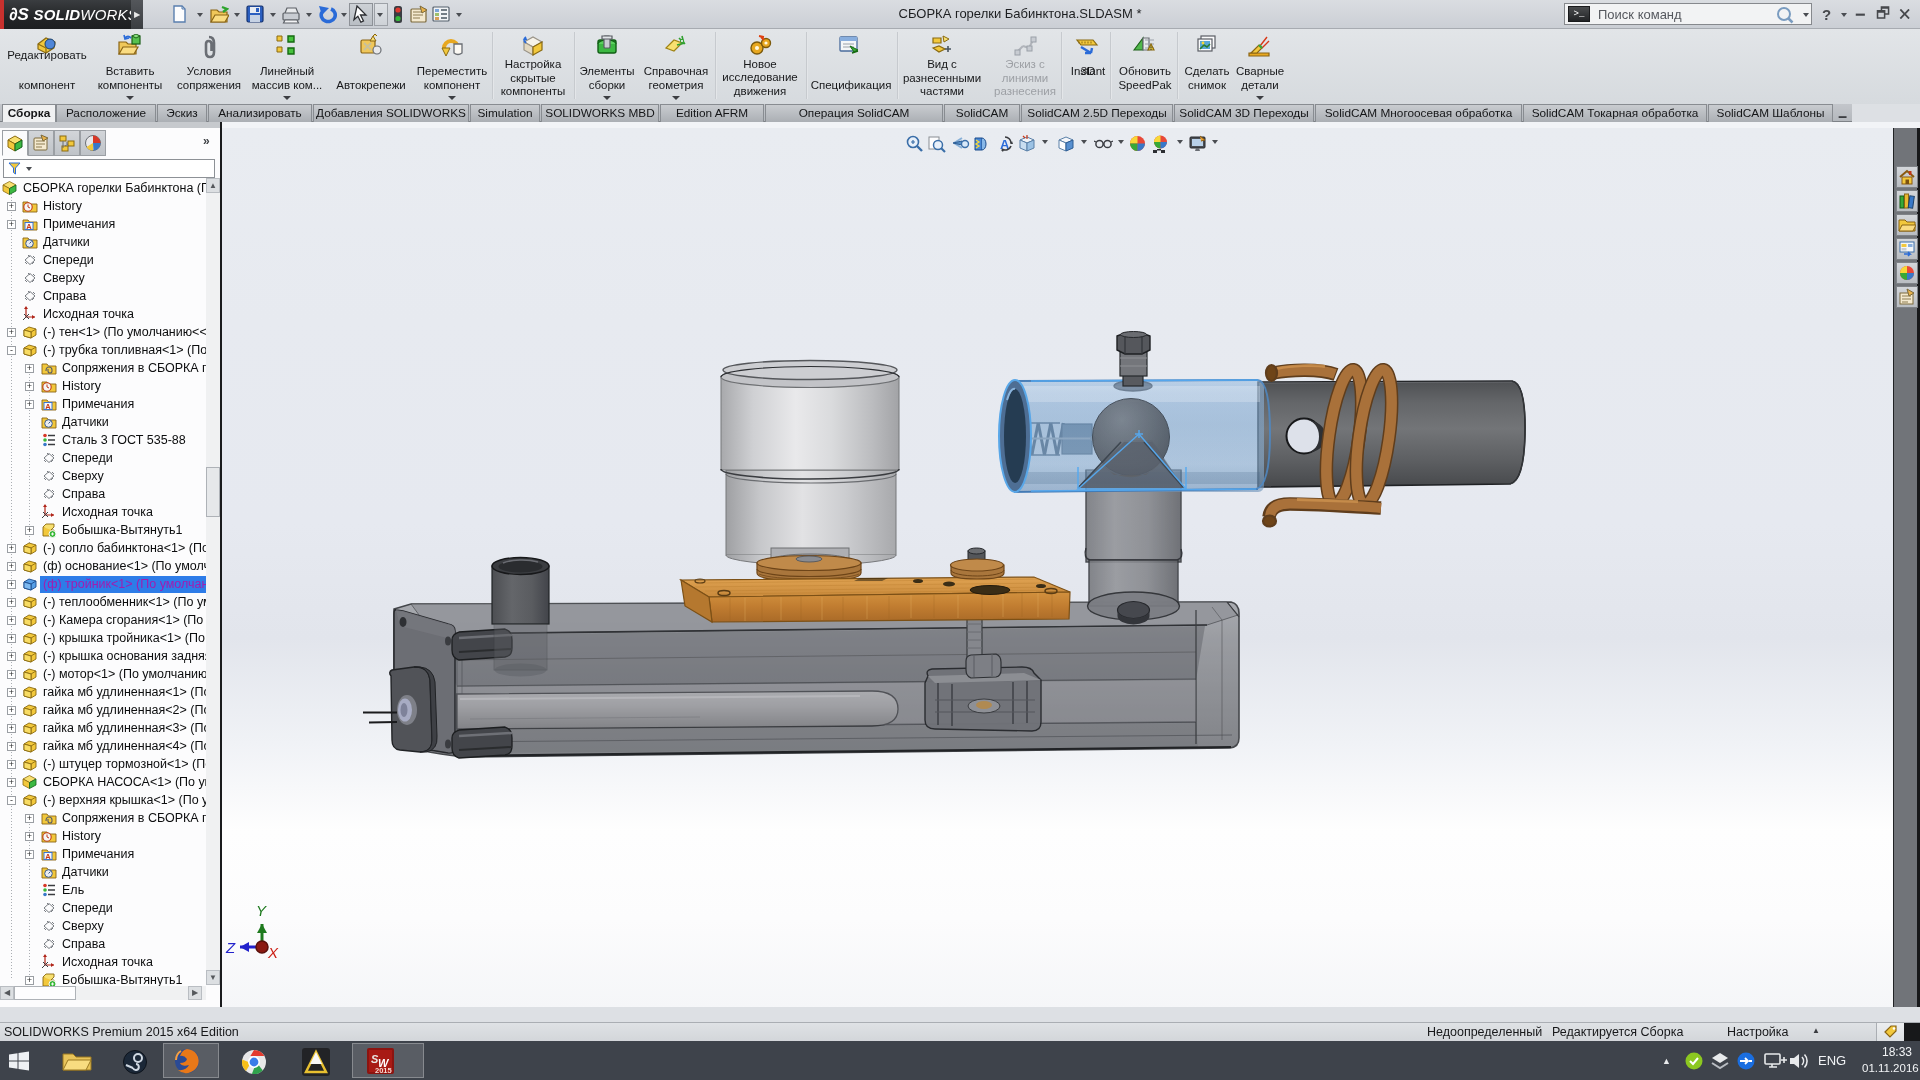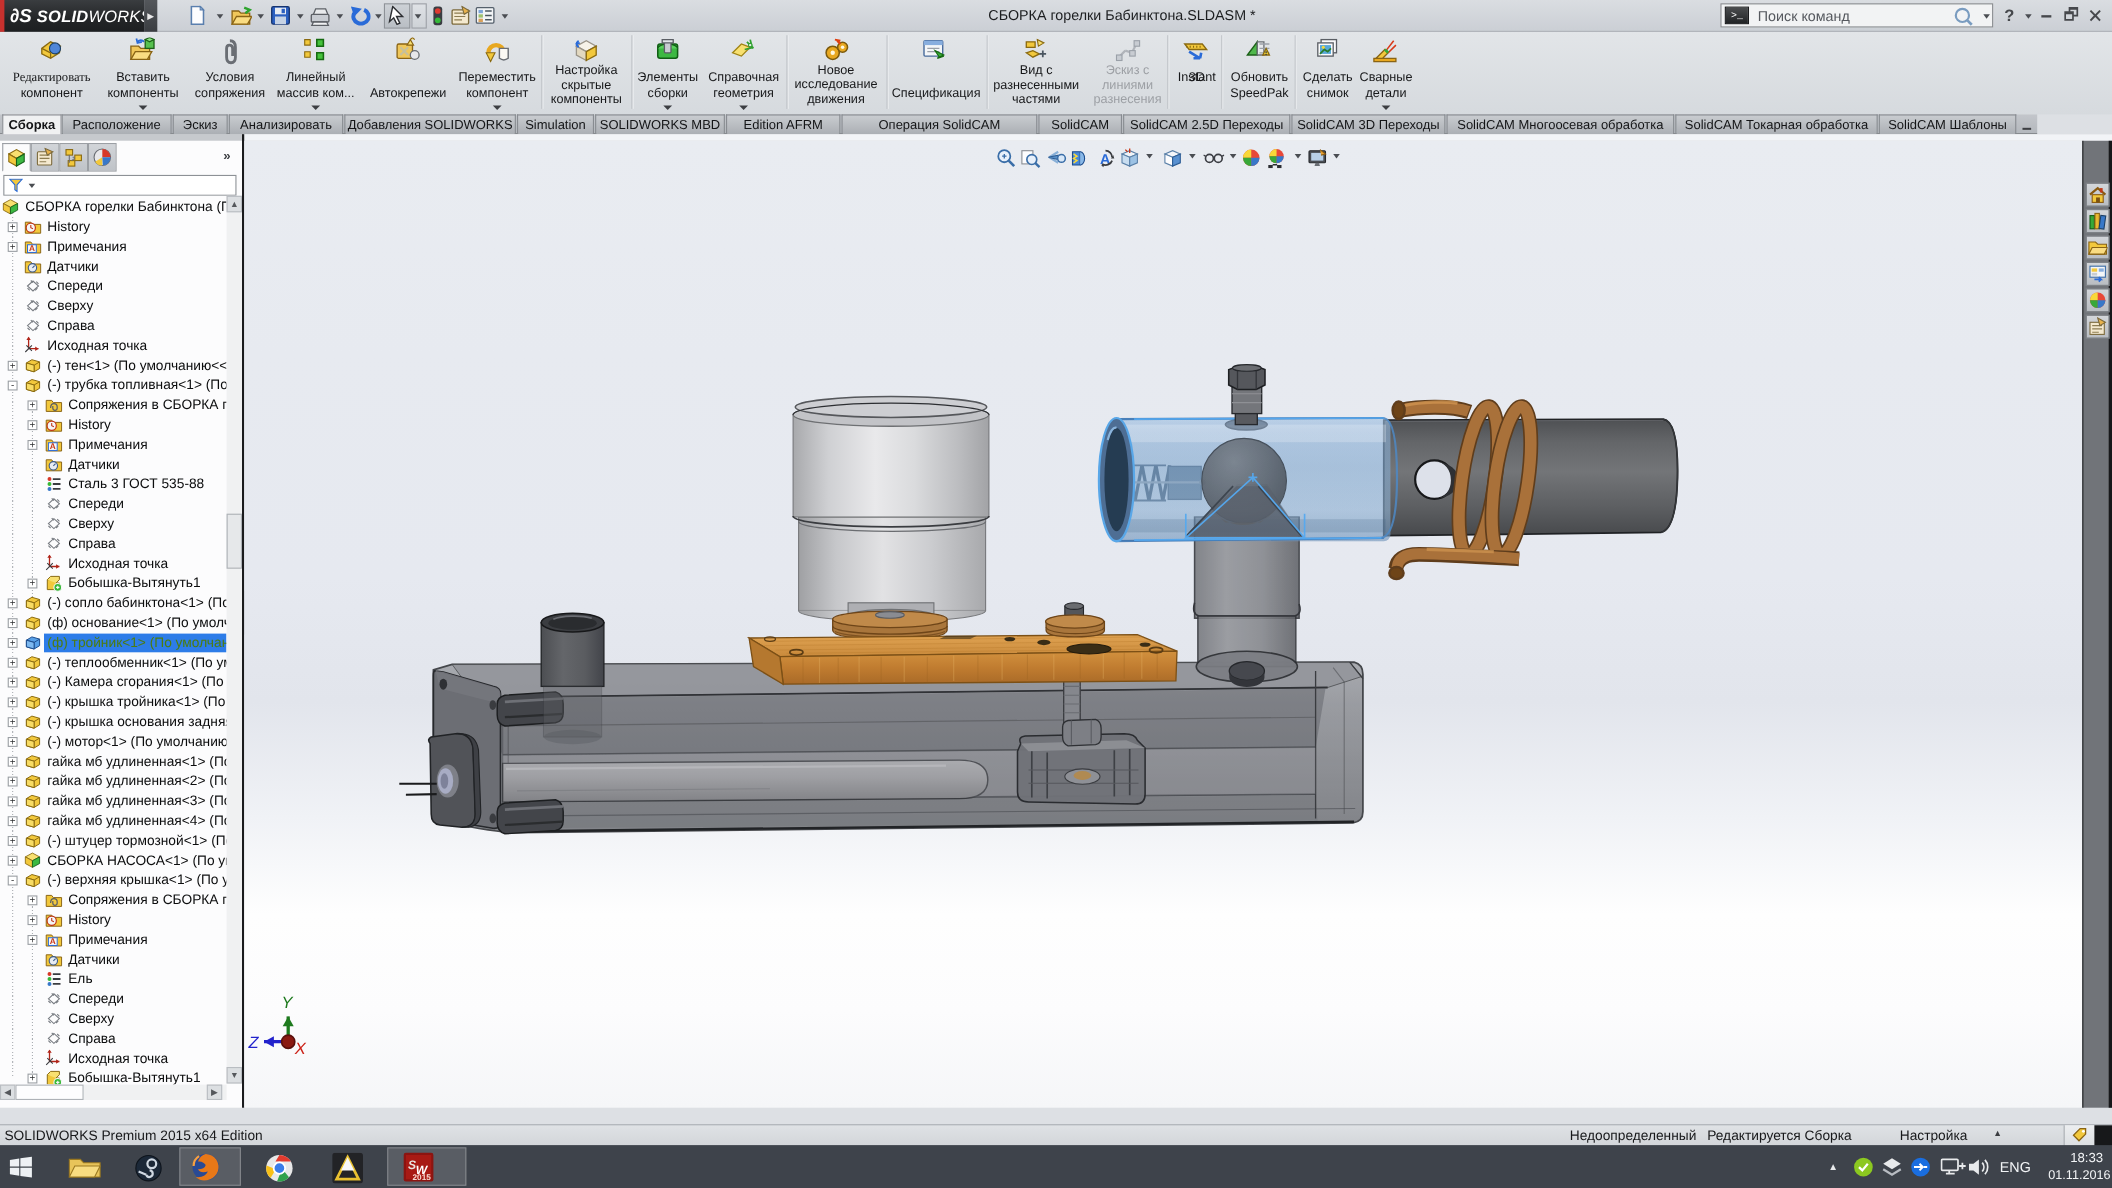--- a/index.html
+++ b/index.html
@@ -144,21 +144,21 @@
 <div class="winbtn" style="left:1876px;top:2px;font-size:15px;">🗗</div>
 <div class="winbtn" style="left:1899px;top:2px;font-size:15px;">🗙</div>
 </div>
 <div id="ribbon">
 <div class="rb" style="left:-1px;width:96px;">
         <div class="ic"><svg width="24" height="22" viewBox="0 0 24 22" style="">
             <path d="M3 10 l8 -6 9 4 -1 6 -8 5 -8 -4 z" fill="#f2c83c" stroke="#8a6a10" stroke-width="1.2"></path>
             <circle cx="15" cy="10" r="5" fill="#4f86d8" stroke="#1c4068" stroke-width="1"></circle>
             <path d="M3 10 l8 4 v5" fill="none" stroke="#8a6a10" stroke-width="1.2"></path>
           </svg></div>
-        <div class="t" style="top:36.0px;font-family:Liberation Serif, serif;">Редактировать</div>
+        <div class="t" style="top:20px;">Редактировать</div>
         <div class="t" style="top:49.5px;">компонент</div>
       </div>
 <div class="rb" style="left:82px;width:96px;">
         <div class="ic"><svg width="26" height="24" viewBox="0 0 26 24" style="">
             <path d="M2 8 h7 l2 2 h8 v10 h-17 z" fill="#f0c75a" stroke="#8a6414" stroke-width="1.2"></path>
             <path d="M2 20 l4 -7 h15 l-4 7 z" fill="#fadc82" stroke="#8a6414" stroke-width="1.2"></path>
             <path d="M8 4 q3 -3 6 0" fill="none" stroke="#2a6bd8" stroke-width="1.8"></path>
             <path d="M7 1 l1 4 4 -1" fill="none" stroke="#2a6bd8" stroke-width="1.6"></path>
             <rect x="15" y="2" width="8" height="8" fill="#57c14f" stroke="#1c6018" stroke-width="1.2"></rect>
             <path d="M15 2 l4 -2 4 2 -4 2z" fill="#8adf80" stroke="#1c6018" stroke-width="1"></path>
@@ -575,21 +575,21 @@
           <div class="txt" style="left:43px;">(ф) основание&lt;1&gt; (По умолч</div>
         </div>
         <div class="trow" style="left:0;top:397.0px;width:206px;">
           <div class="tsel" style="left:40px;top:.5px;"></div>
           <div class="texp" style="left:7px;">+</div>
           <div class="tico" style="left:22px;"><svg width="16" height="16" viewBox="0 0 16 16" style="">
               <path d="M2 6 l5 -3 7 2 v6 l-5 3 -7 -2 z" fill="#58a0e8" stroke="#1c4c8c" stroke-width=".9"></path>
               <path d="M2 6 l7 2 5 -3 M9 8 v6" fill="none" stroke="#1c4c8c" stroke-width=".9"></path>
               <path d="M2 6 v6 l7 2 v-6 z" fill="#7cb8f0" stroke="#1c4c8c" stroke-width=".9"></path>
             </svg></div>
-          <div class="txt" style="left:43px;color:#4d7c0f;">(ф) тройник&lt;1&gt; (По умолчан</div>
+          <div class="txt" style="left:43px;color:#a21caf;">(ф) тройник&lt;1&gt; (По умолчан</div>
         </div>
         <div class="trow" style="left:0;top:415.0px;width:206px;">
           <div class="texp" style="left:7px;">+</div>
           <div class="tico" style="left:22px;"><svg width="16" height="16" viewBox="0 0 16 16" style="">
               <path d="M2 6 l5 -3 7 2 v6 l-5 3 -7 -2 z" fill="#f2c83c" stroke="#8a6a10" stroke-width=".9"></path>
               <path d="M2 6 l7 2 5 -3 M9 8 v6" fill="none" stroke="#8a6a10" stroke-width=".9"></path>
               <path d="M2 6 v6 l7 2 v-6 z" fill="#f8dc64" stroke="#8a6a10" stroke-width=".9"></path>
             </svg></div>
           <div class="txt" style="left:43px;">(-) теплообменник&lt;1&gt; (По ум</div>
         </div>

